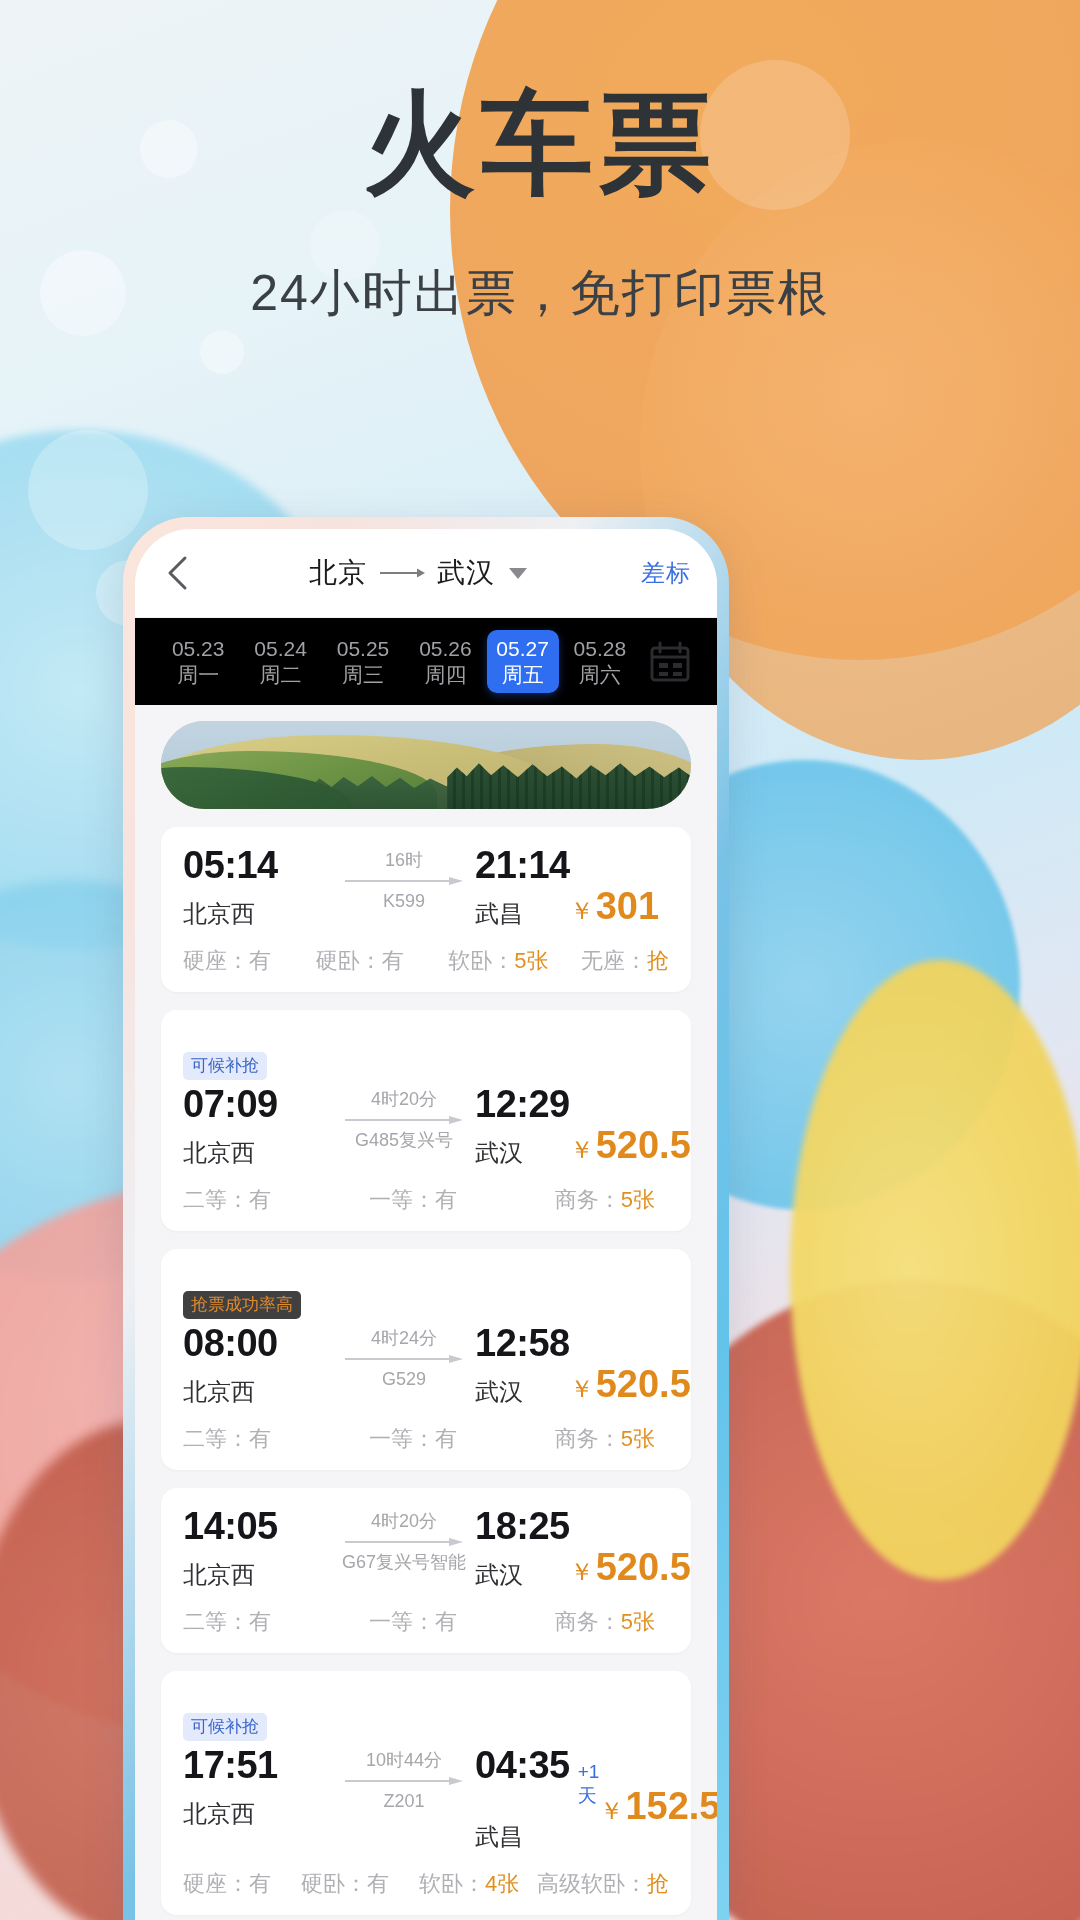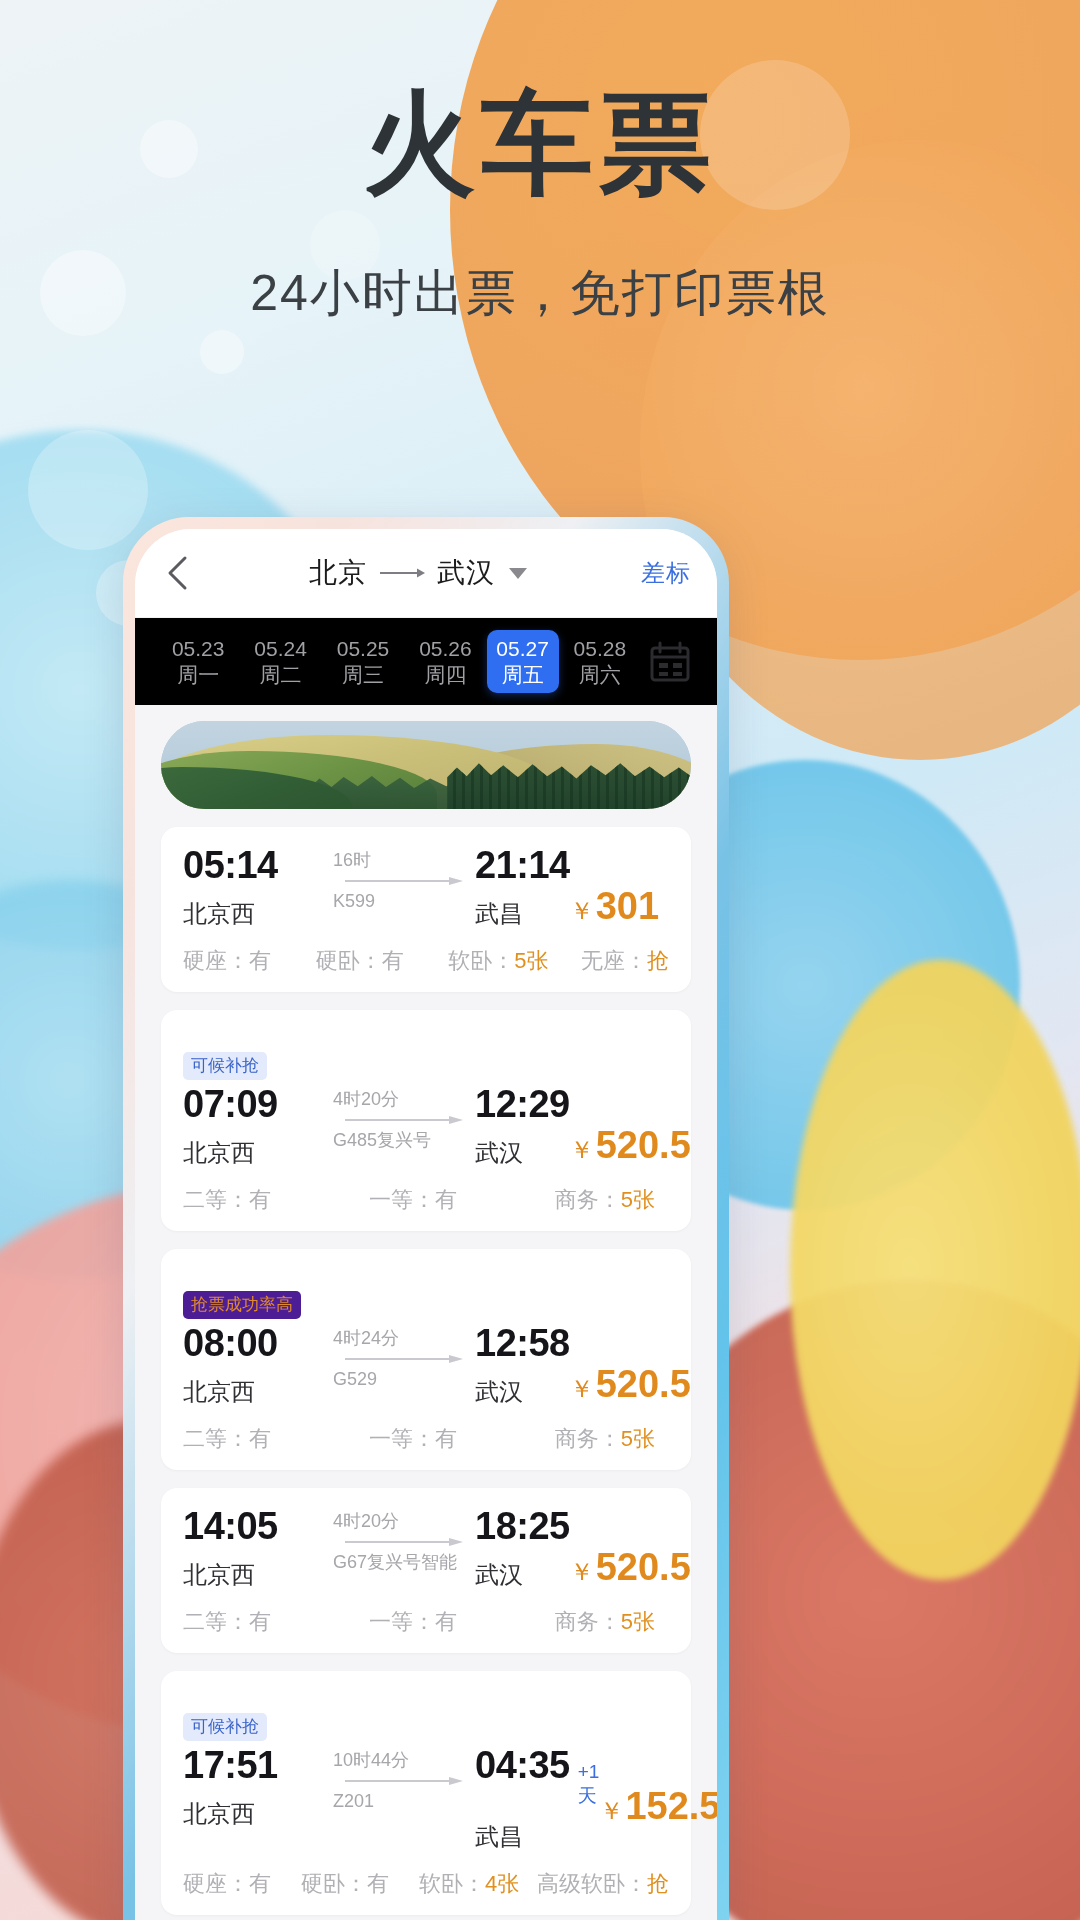--- a/index.html
+++ b/index.html
@@ -178,24 +178,24 @@
   .list{padding:18px 26px 0 26px;}
   .card{
     background:#fff;border-radius:16px;margin-bottom:18px;padding:18px 22px 16px 22px;
     position:relative;box-shadow:0 1px 3px rgba(0,0,0,.04);
   }
   .badge{
     display:inline-block;font-size:17px;line-height:1;padding:5px 8px 6px 8px;
     border-radius:5px;margin-bottom:4px;margin-top:24px;
   }
   .badge.blue{background:#e3eafc;color:#3a63c8;}
-  .badge.orange{background:#4c1d95;color:#e08a2e;}
+  .badge.orange{background:#404040;color:#e08a2e;}
   .row-main{display:flex;align-items:flex-start;}
   .col-dep{width:150px;flex:0 0 150px;}
-  .col-mid{flex:0 0 142px;width:142px;padding-top:6px;}
+  .col-mid{flex:0 0 142px;width:142px;text-align:center;padding-top:6px;}
   .col-arr{flex:1;}
   .col-price{flex:0 0 150px;width:150px;text-align:left;}
   .time{font-size:38px;font-weight:bold;color:#15151a;line-height:1.08;letter-spacing:-.5px;}
   .station{font-size:24px;color:#303035;padding-top:12px;}
   .dur{font-size:18px;color:#a6a6ab;line-height:1.1;}
   .arrowline{position:relative;height:12px;margin:5px 0 4px 0;}
   .arrowline svg{display:block;margin:0 auto;}
   .trainno{font-size:18px;color:#a6a6ab;line-height:1.1;white-space:nowrap;}
   .nextday{font-size:19px;color:#3b6fe0;margin-left:8px;vertical-align:super;}
   .arr-line{display:flex;align-items:baseline;}

